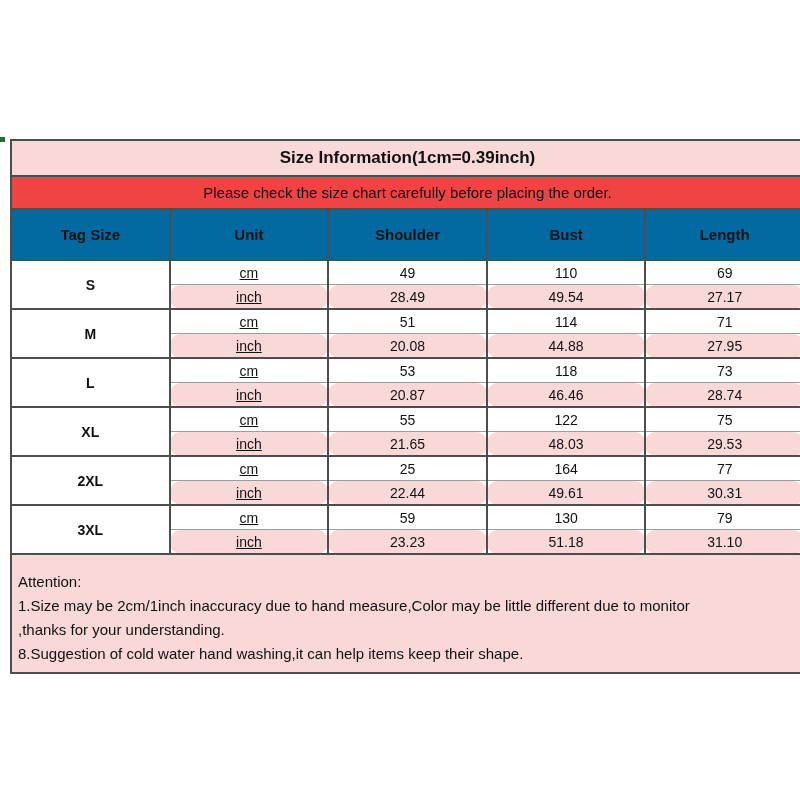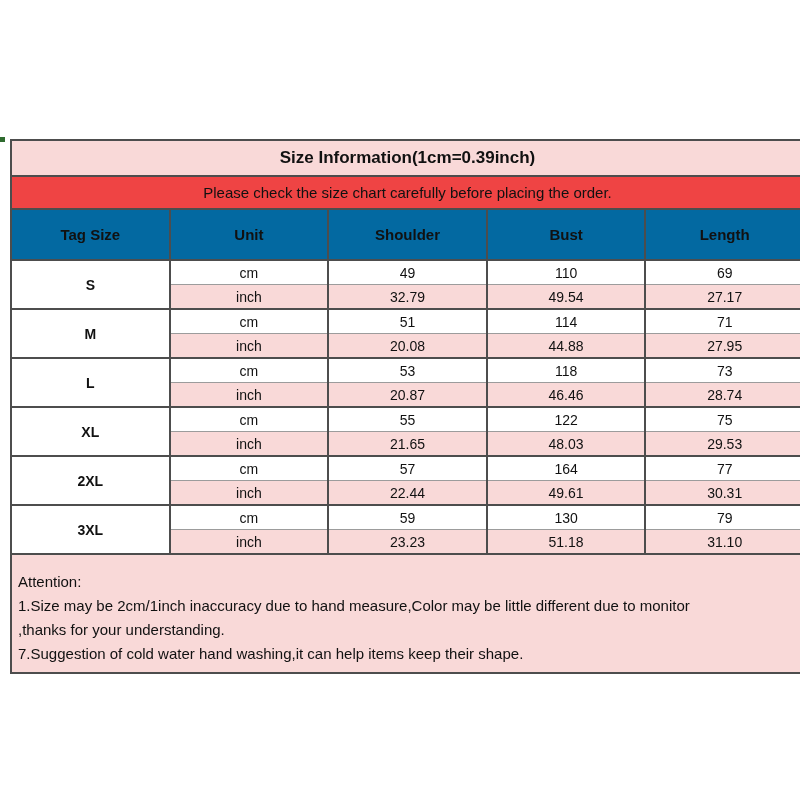--- a/index.html
+++ b/index.html
@@ -53,30 +53,30 @@
     background: #0369a1;
     height: 49px;
     font-weight: bold;
     font-size: 15px;
   }
   tr.cm-row td, tr.inch-row td {
     height: 23px;
     font-size: 14px;
   }
   tr.cm-row td { background: #ffffff; }
-  tr.inch-row td { background: #f9d9d8; }
+  tr.inch-row td { background: #f9d9d8; border-radius: 11px; }
   
   tr.cm-row td:not(.tag-cell) { border-bottom: 1px solid #9c9c9c; }
   tr.inch-row td { border-top: 1px solid #9c9c9c; }
   td.tag-cell {
     background: #ffffff;
     font-weight: bold;
     font-size: 18px;
   }
-  td.unit-cell { font-size: 16px; }
+  td.unit-cell { font-size: 16px; text-decoration: underline; }
   tr.attention-row td {
     background: #f9d9d8;
     text-align: left;
     vertical-align: top;
     padding: 15px 6px 6px 6px;
     font-size: 15px;
     line-height: 24px;
     height: 88px;
   }
   .attn-line { white-space: nowrap; }
@@ -127,21 +127,21 @@
         <tbody id="size-rows">
   <tr class="cm-row">
     <td class="tag-cell" rowspan="2">S</td>
     <td class="unit-cell">cm</td>
     <td>49</td>
     <td>110</td>
     <td>69</td>
   </tr>
   <tr class="inch-row">
     <td class="unit-cell">inch</td>
-    <td>32.79</td>
+    <td>28.49</td>
     <td>49.54</td>
     <td>27.17</td>
   </tr>
 
   <tr class="cm-row">
     <td class="tag-cell" rowspan="2">M</td>
     <td class="unit-cell">cm</td>
     <td>51</td>
     <td>114</td>
     <td>71</td>
@@ -177,21 +177,21 @@
   <tr class="inch-row">
     <td class="unit-cell">inch</td>
     <td>21.65</td>
     <td>48.03</td>
     <td>29.53</td>
   </tr>
 
   <tr class="cm-row">
     <td class="tag-cell" rowspan="2">2XL</td>
     <td class="unit-cell">cm</td>
-    <td>57</td>
+    <td>25</td>
     <td>164</td>
     <td>77</td>
   </tr>
   <tr class="inch-row">
     <td class="unit-cell">inch</td>
     <td>22.44</td>
     <td>49.61</td>
     <td>30.31</td>
   </tr>
 
@@ -209,19 +209,19 @@
     <td>31.10</td>
   </tr>
 </tbody>
 
       <tbody>
           <tr class="attention-row">
         <td colspan="5">
           <div class="attn-line">Attention:</div>
           <div class="attn-line">1.Size may be 2cm/1inch inaccuracy due to hand measure,Color may be little different due to monitor</div>
           <div class="attn-line">,thanks for your understanding.</div>
-          <div class="attn-line">7.Suggestion of cold water hand washing,it can help items keep their shape.</div>
+          <div class="attn-line">8.Suggestion of cold water hand washing,it can help items keep their shape.</div>
         </td>
       </tr>
     </tbody>
       </table>
   </div>
 </div>
 
 </body></html>

